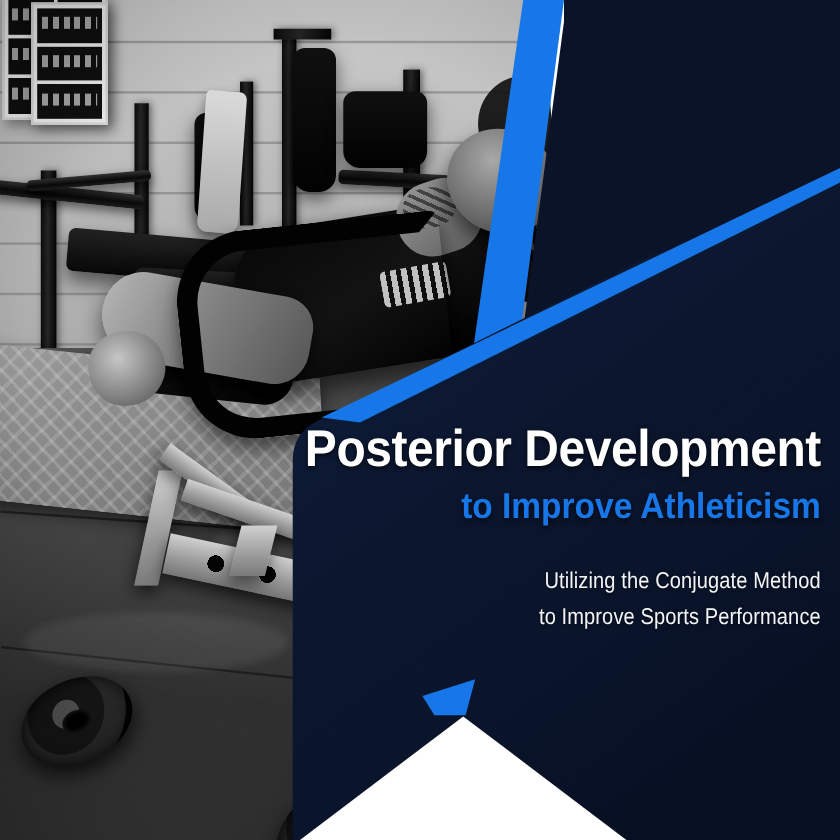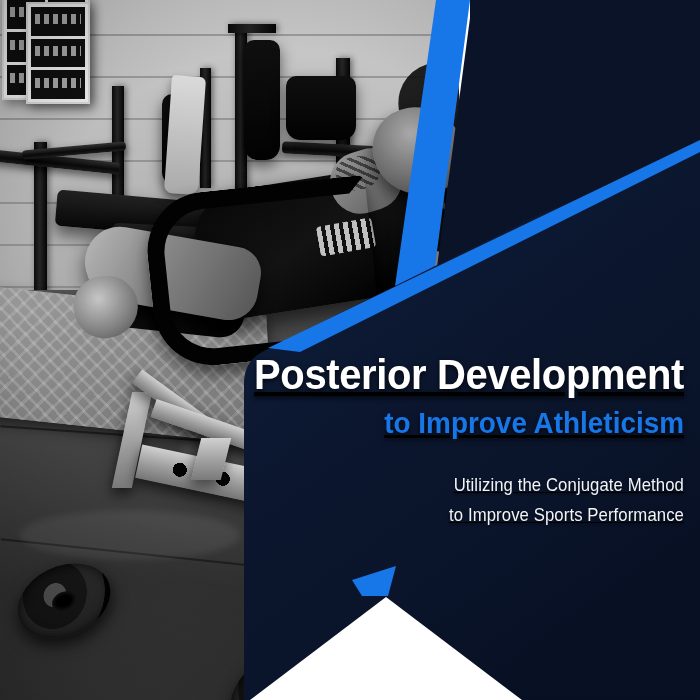--- a/index.html
+++ b/index.html
@@ -243,21 +243,20 @@
   .shape{ position:absolute; left:0; top:0; width:700px; height:700px; }
 
   
   .text-block{
     position:absolute;
     left:0; top:352px;
     width:700px;
     text-align:right;
     padding-right:16px;
     box-sizing:border-box;
-    text-decoration:underline;
   }
   .title-main{
     font-family:"Liberation Sans Narrow","Liberation Sans", sans-serif;
     font-weight:bold;
     font-size:43px;
     line-height:1.04;
     letter-spacing:-.4px;
     color:#ffffff;
     text-shadow:0 2px 5px rgba(0,0,0,.75);
     transform:scaleX(.93);

